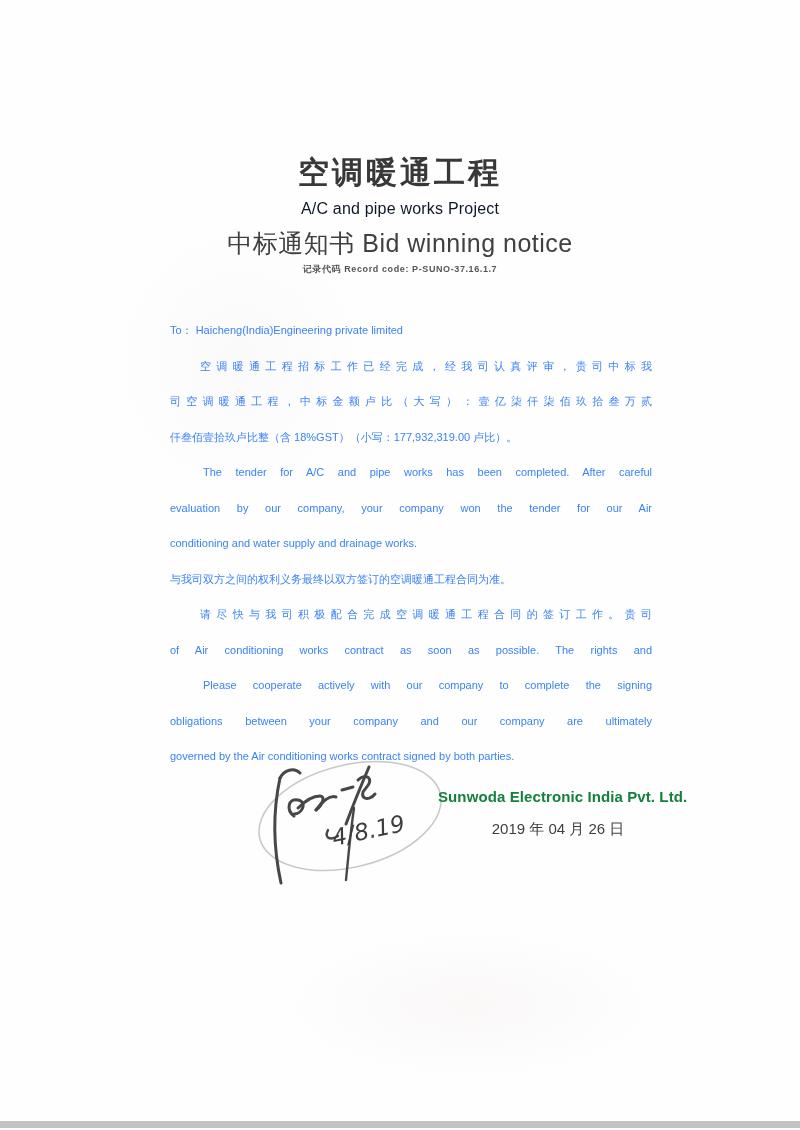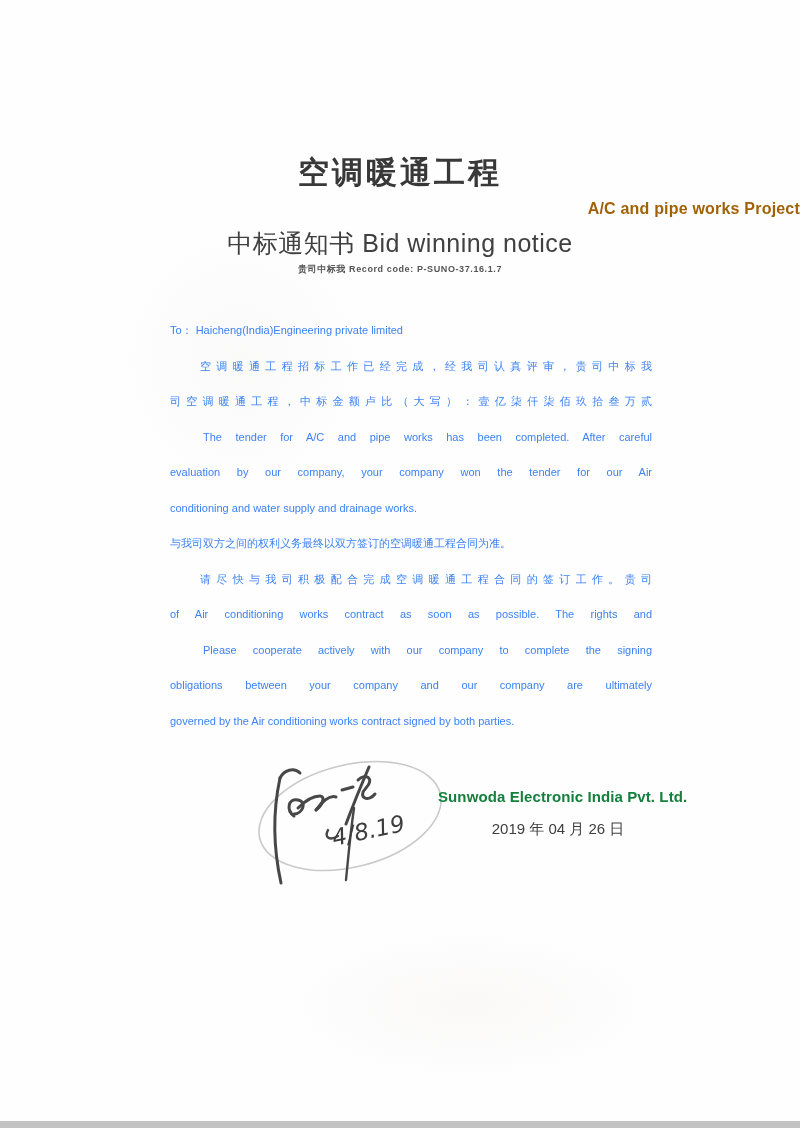--- a/index.html
+++ b/index.html
@@ -26,21 +26,21 @@
     pointer-events:none;
   }
   .title-cn{
     position:absolute;left:0;top:152px;width:800px;
     font-family:"DejaVu Serif", serif;
     font-size:31px;font-weight:700;letter-spacing:3px;
     color:#383838;text-align:center;
   }
   .subtitle-en{
     position:absolute;left:0;top:200px;width:800px;
-    font-size:16px;font-weight:700;color:#a16207;text-align:right;
+    font-size:16px;font-weight:400;color:#0f172a;text-align:center;
     letter-spacing:0.2px;
   }
   .notice-title{
     position:absolute;left:0;top:227px;width:800px;
     font-size:25px;font-weight:400;color:#404040;text-align:center;
     letter-spacing:0.5px;
   }
   .record-code{
     position:absolute;left:0;top:263px;width:800px;
     font-size:9px;font-weight:700;color:#555;text-align:center;
@@ -83,26 +83,27 @@
 <body>
 
 <div class="page">
 
   <div class="texture1"></div>
   <div class="texture2"></div>
 
   <div class="title-cn">空调暖通工程</div>
   <div class="subtitle-en">A/C and pipe works Project</div>
   <div class="notice-title">中标通知书 Bid winning notice</div>
-  <div class="record-code">贵司中标我 Record code: P-SUNO-37.16.1.7</div>
+  <div class="record-code">记录代码 Record code: P-SUNO-37.16.1.7</div>
 
   <div class="body-text">
     <div class="line plain">To： Haicheng(India)Engineering private limited</div>
     <div class="line ind-cn">空调暖通工程招标工作已经完成，经我司认真评审，贵司中标我</div>
     <div class="line">司空调暖通工程，中标金额卢比（大写）：壹亿柒仟柒佰玖拾叁万贰</div>
+    <div class="line plain">仟叁佰壹拾玖卢比整（含 18%GST）（小写：177,932,319.00 卢比）。</div>
     <div class="line ind-en">The tender for A/C and pipe works has been completed. After careful</div>
     <div class="line">evaluation by our company, your company won the tender for our Air</div>
     <div class="line plain">conditioning and water supply and drainage works.</div>
     <div class="line plain">与我司双方之间的权利义务最终以双方签订的空调暖通工程合同为准。</div>
     <div class="line ind-cn">请尽快与我司积极配合完成空调暖通工程合同的签订工作。贵司</div>
     <div class="line">of Air conditioning works contract as soon as possible. The rights and</div>
     <div class="line ind-en">Please cooperate actively with our company to complete the signing</div>
     <div class="line">obligations between your company and our company are ultimately</div>
     <div class="line plain">governed by the Air conditioning works contract signed by both parties.</div>
   </div>

